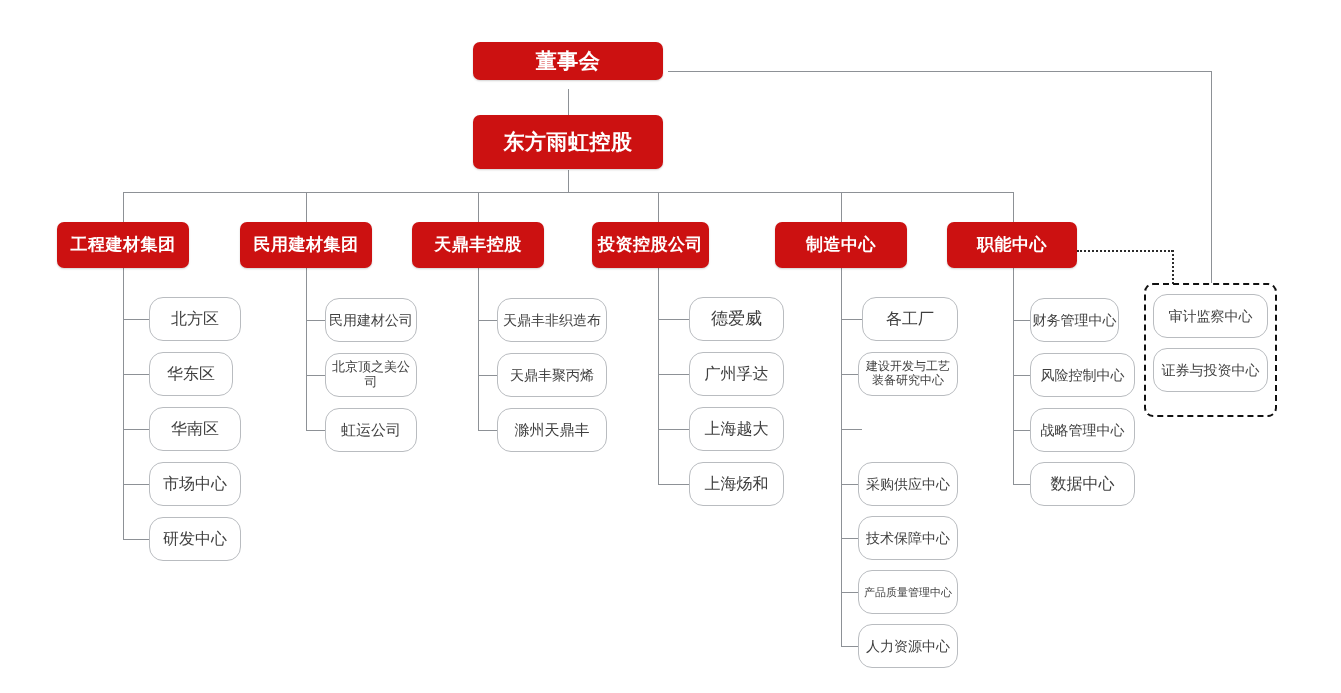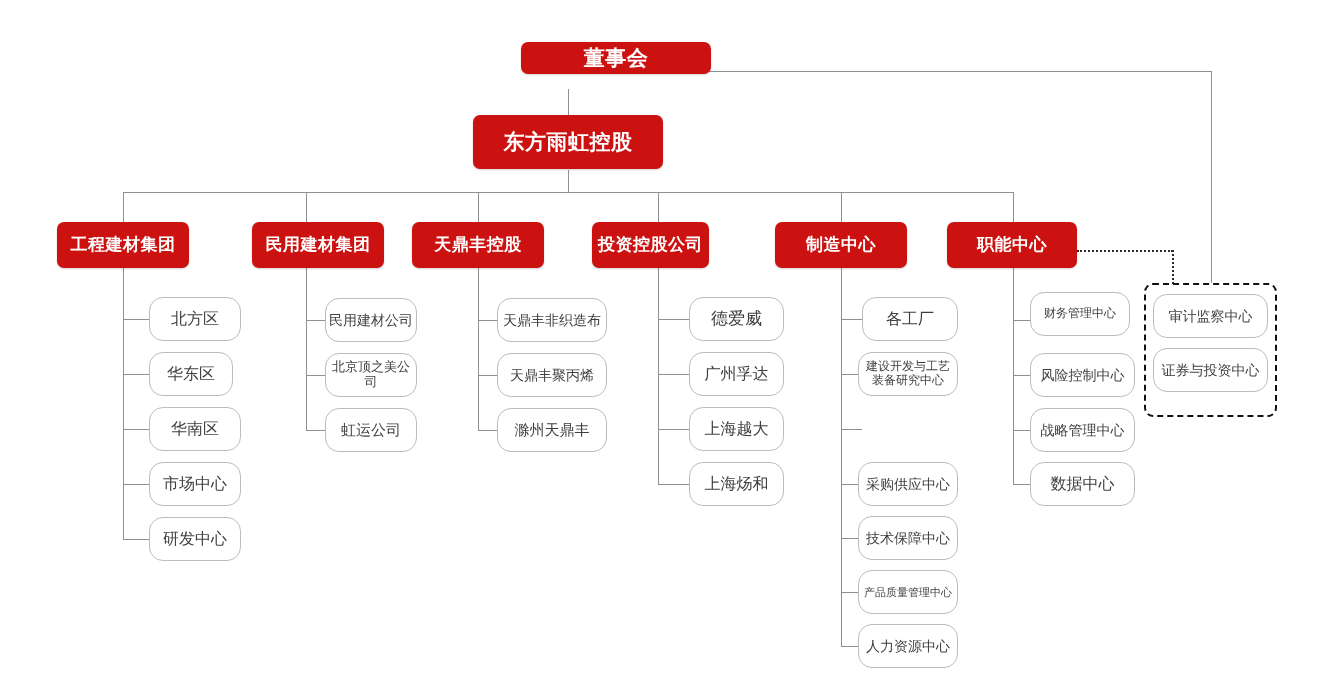--- a/index.html
+++ b/index.html
@@ -127,26 +127,26 @@
 
   <div class="line vline" style="left:1013px; top:268px; height:216px;"></div>
   <div class="line hline" style="left:1013px; top:320px; width:17px;"></div>
   <div class="line hline" style="left:1013px; top:375px; width:17px;"></div>
   <div class="line hline" style="left:1013px; top:430px; width:17px;"></div>
   <div class="line hline" style="left:1013px; top:484px; width:17px;"></div>
 
   <div class="dotted" style="left:1077px; top:250px; width:96px;"></div>
   <div class="dotted-v" style="left:1172px; top:250px; height:34px;"></div>
 
-  <div class="node red" style="left:473px; top:42px; width:190px; height:32px; font-size:21px;margin-left:48px;">董事会</div>
+  <div class="node red" style="left:473px; top:42px; width:190px; height:38px; font-size:21px;">董事会</div>
 
   <div class="node red" style="left:473px; top:115px; width:190px; height:54px; font-size:21px;">东方雨虹控股</div>
 
   <div class="node red" style="left:57px; top:222px; width:132px; height:46px; font-size:17px;">工程建材集团</div>
-  <div class="node red" style="left:240px; top:222px; width:132px; height:46px; font-size:17px;margin-left:12px;">民用建材集团</div>
+  <div class="node red" style="left:240px; top:222px; width:132px; height:46px; font-size:17px;">民用建材集团</div>
   <div class="node red" style="left:412px; top:222px; width:132px; height:46px; font-size:17px;">天鼎丰控股</div>
   <div class="node red" style="left:592px; top:222px; width:117px; height:46px; font-size:17px;border-radius:7px;">投资控股公司</div>
   <div class="node red" style="left:775px; top:222px; width:132px; height:46px; font-size:17px;">制造中心</div>
   <div class="node red" style="left:947px; top:222px; width:130px; height:46px; font-size:17px;">职能中心</div>
 
   <div class="node leaf" style="left:149px; top:297px; width:92px; height:44px; font-size:16px;">北方区</div>
   <div class="node leaf" style="left:149px; top:352px; width:84px; height:44px; font-size:16px;">华东区</div>
   <div class="node leaf" style="left:149px; top:407px; width:92px; height:44px; font-size:16px;">华南区</div>
   <div class="node leaf" style="left:149px; top:462px; width:92px; height:44px; font-size:16px;">市场中心</div>
   <div class="node leaf" style="left:149px; top:517px; width:92px; height:44px; font-size:16px;">研发中心</div>
@@ -164,21 +164,21 @@
   <div class="node leaf" style="left:689px; top:407px; width:95px; height:44px; font-size:16px;">上海越大</div>
   <div class="node leaf" style="left:689px; top:462px; width:95px; height:44px; font-size:16px;">上海炀和</div>
 
   <div class="node leaf" style="left:862px; top:297px; width:96px; height:44px; font-size:16px;">各工厂</div>
   <div class="node leaf" style="left:858px; top:352px; width:100px; height:44px; font-size:12px; padding:12px 4px;">建设开发与工艺装备研究中心</div>
   <div class="node leaf" style="left:858px; top:462px; width:100px; height:44px; font-size:14px;">采购供应中心</div>
   <div class="node leaf" style="left:858px; top:516px; width:100px; height:44px; font-size:14px;">技术保障中心</div>
   <div class="node leaf" style="left:858px; top:570px; width:100px; height:44px; font-size:11px;">产品质量管理中心</div>
   <div class="node leaf" style="left:858px; top:624px; width:100px; height:44px; font-size:14px;">人力资源中心</div>
 
-  <div class="node leaf" style="left:1030px; top:292px; width:100px; height:44px; font-size:12px;">财务管理中心</div>
+  <div class="node leaf" style="left:1030px; top:298px; width:89px; height:44px; font-size:14px;">财务管理中心</div>
   <div class="node leaf" style="left:1030px; top:353px; width:105px; height:44px; font-size:14px;">风险控制中心</div>
   <div class="node leaf" style="left:1030px; top:408px; width:105px; height:44px; font-size:14px;">战略管理中心</div>
   <div class="node leaf" style="left:1030px; top:462px; width:105px; height:44px; font-size:16px;">数据中心</div>
 
   <div class="dashgroup" style="left:1144px; top:283px; width:133px; height:134px;"></div>
   <div class="node leaf" style="left:1153px; top:294px; width:115px; height:44px; font-size:14px;">审计监察中心</div>
   <div class="node leaf" style="left:1153px; top:348px; width:115px; height:44px; font-size:14px;">证券与投资中心</div>
 
 </div>
 

